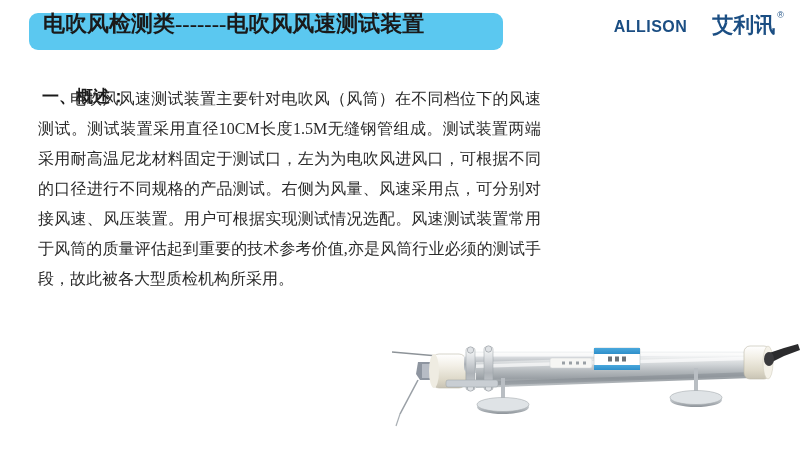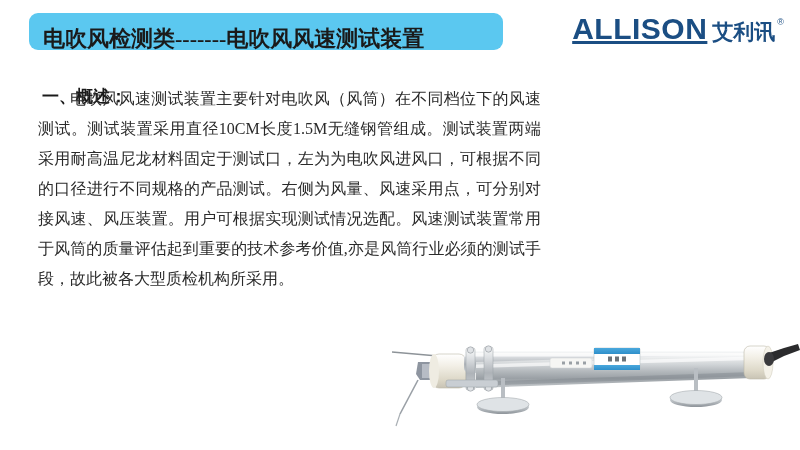--- a/index.html
+++ b/index.html
@@ -25,21 +25,21 @@
 
   #title-banner {
     position: absolute;
     left: 29px;
     top: 13px;
     width: 474px;
     height: 37px;
     background: #5BC8F0;
     border-radius: 9px;
     display: flex;
-    align-items: flex-end;
+    align-items: flex-start;
     box-sizing: border-box;
     padding-left: 14px;
   }
   #title-text {
     font-family: "Liberation Serif", "DejaVu Serif", serif;
     font-size: 22px;
     font-weight: 700;
     color: #1A1A1A;
     letter-spacing: 0px;
     white-space: nowrap;
@@ -50,33 +50,32 @@
   #logo {
     position: absolute;
     right: 18px;
     top: 14px;
     height: 34px;
     display: flex;
     align-items: baseline;
   }
   #logo-latin {
     font-family: "Liberation Sans", "DejaVu Sans", sans-serif;
-    font-size: 30px;
+    font-size: 16px;
     font-weight: 700;
     color: #1B4E83;
     letter-spacing: 0.5px;
     line-height: 1;
-    text-decoration: underline;
   }
   #logo-cjk {
     font-family: "Liberation Sans", "DejaVu Sans", sans-serif;
     font-size: 21px;
     font-weight: 700;
     color: #1B4E83;
-    margin-left: 5px;
+    margin-left: 25px;
     line-height: 1;
   }
   #logo-reg {
     font-family: "Liberation Sans", "DejaVu Sans", sans-serif;
     font-size: 9px;
     color: #1B4E83;
     position: relative;
     top: -14px;
     left: 2px;
     line-height: 1;

